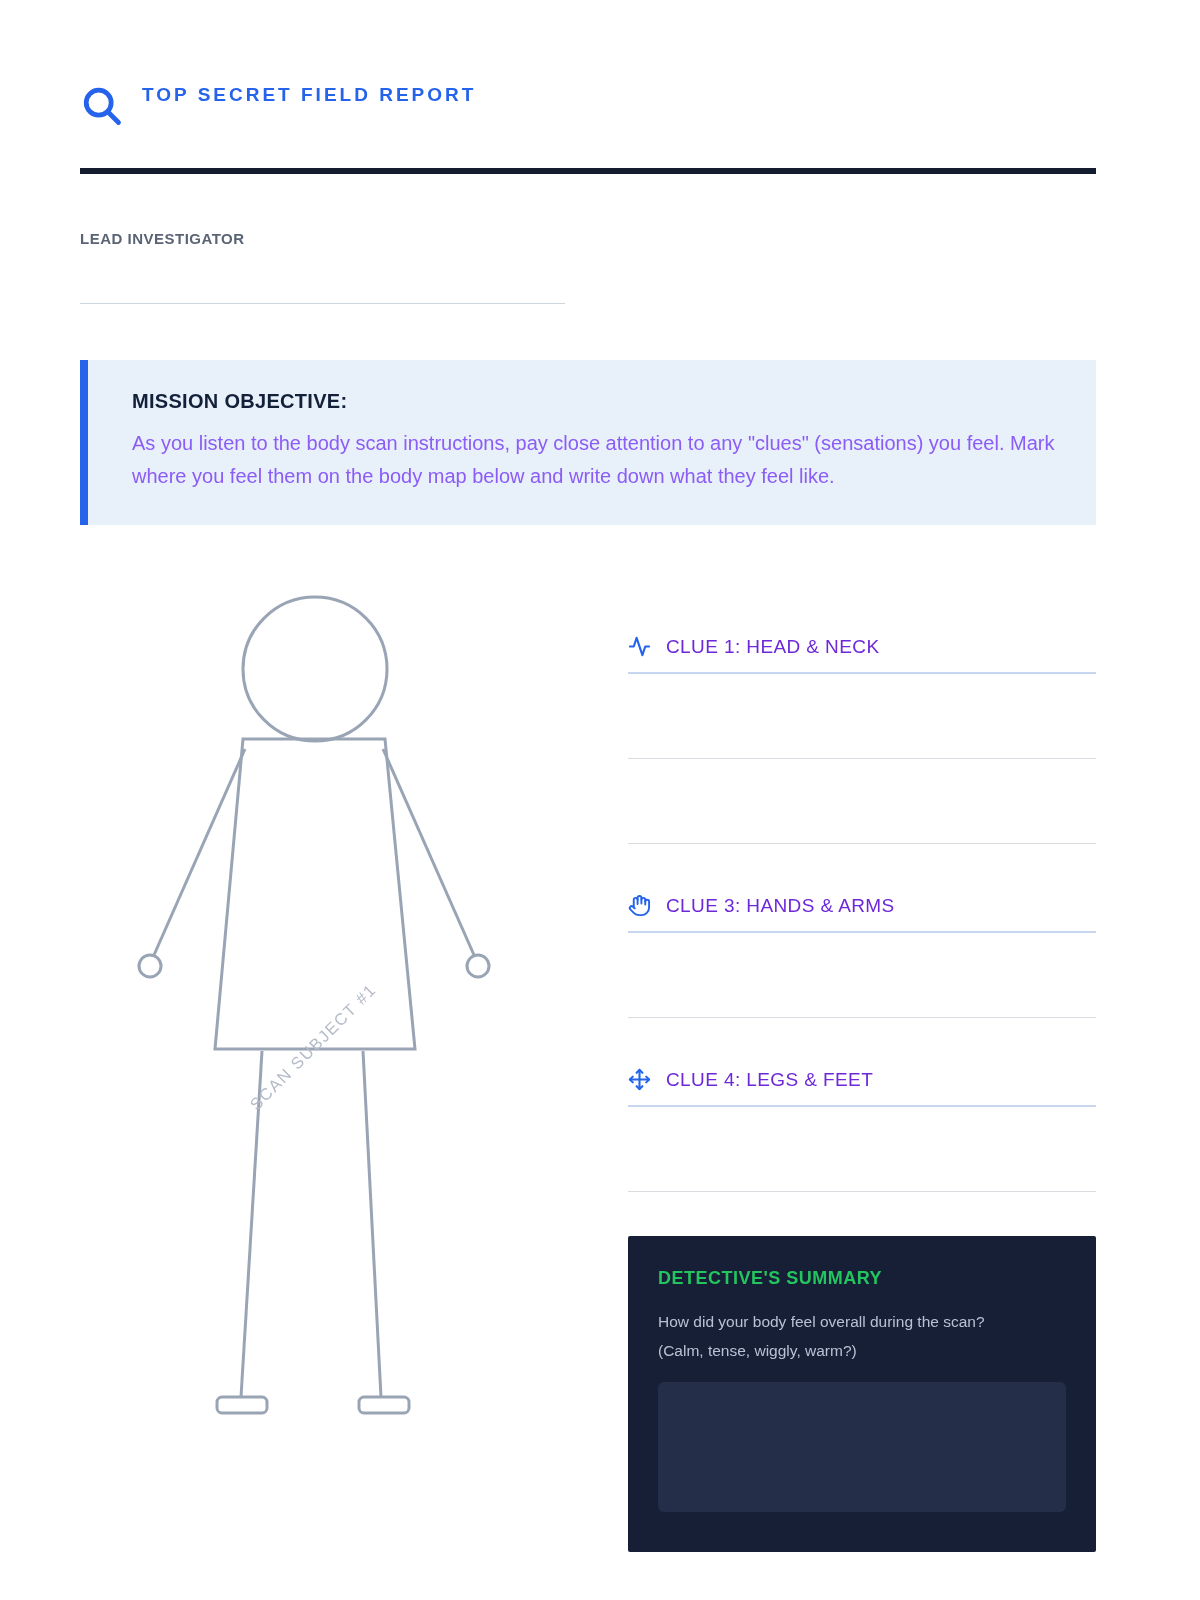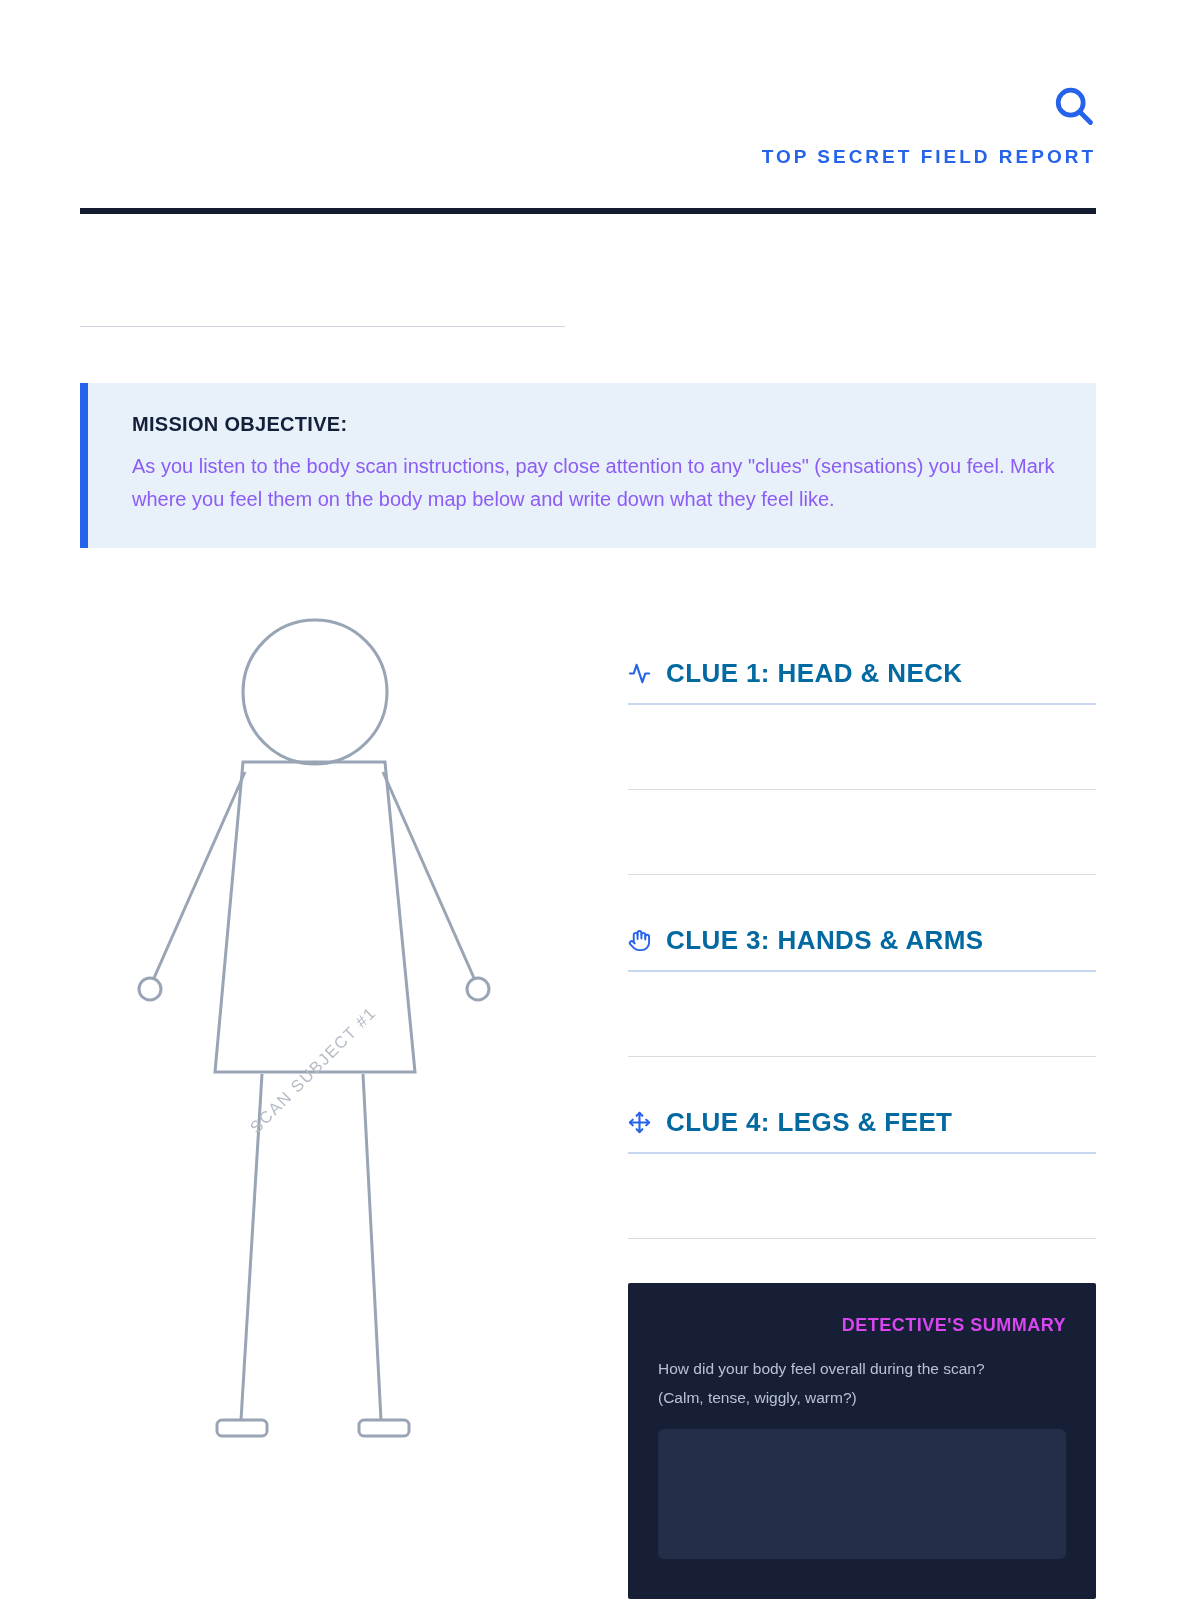--- a/index.html
+++ b/index.html
@@ -4,21 +4,21 @@
 <style>
   * { margin:0; padding:0; box-sizing:border-box; }
   html,body { background:#ffffff; }
   body { font-family:"Liberation Sans", sans-serif; }
   .page {
     position:relative; width:1200px; height:1600px; margin:0 auto;
     background:#ffffff; overflow:hidden;
     padding:84px 104px 0 80px;
   }
   
-  .eyebrow-row { display:flex; align-items:flex-end; gap:18px; margin-bottom:24px;flex-direction:column; }
+  .eyebrow-row { display:flex; align-items:flex-start; gap:18px; margin-bottom:24px; }
   .eyebrow-row svg { display:block; }
   .eyebrow {
     color:#2563eb; font-size:19px; font-weight:700; letter-spacing:3px;
   }
   .title-row { display:flex; align-items:center; justify-content:space-between; }
   .page-title {
     font-size:58px; font-weight:800; color:#141c30; letter-spacing:1px; line-height:1;
   }
   .exhibit-badge {
     background:#141c30; color:#ffffff; font-size:16px; font-weight:700;
@@ -49,28 +49,28 @@
   .main-row { display:flex; margin-top:64px; }
   .figure-area { width:470px; flex:none; }
   .clues-col { width:468px; flex:none; margin-left:auto; padding-top:46px; }
 
   .clue + .clue { margin-top:50px; }
   .clue-header {
     display:flex; align-items:center; gap:15px;
     padding-bottom:14px; border-bottom:2px solid #c7d7f2;
   }
   .clue-header svg { display:block; flex:none; }
-  .clue-label { color:#0369a1; font-size:26px; font-weight:700; letter-spacing:0.4px; }
+  .clue-label { color:#6d28d9; font-size:19px; font-weight:400; letter-spacing:0.4px; }
   .answer-line { margin-top:84px; border-bottom:1.5px solid #d9dde2; height:1px; }
 
   
   .summary-box {
     margin-top:44px; background:#161f36; padding:32px 30px 40px 30px; border-radius:2px;
   }
-  .summary-heading { color:#d946ef; font-size:18px; font-weight:800; letter-spacing:0.5px;text-align:right; }
+  .summary-heading { color:#22c55e; font-size:18px; font-weight:800; letter-spacing:0.5px; }
   .summary-prompt { margin-top:18px; color:#b9c2d4; font-size:15.5px; line-height:1.9; }
   .summary-input {
     margin-top:16px; background:#242e48; border:none; border-radius:6px;
     width:100%; height:130px; display:block; resize:none;
   }
 
   .sr-stroke { stroke:#99a4b5; stroke-width:3; fill:none; }
   .watermark-text {
     fill:#b4bbc7; font-family:"Liberation Sans", sans-serif;
     font-size:16.5px; letter-spacing:1.5px;
@@ -87,20 +87,21 @@
       <line x1="15.3" y1="15.3" x2="21" y2="21" stroke="#2563eb" stroke-width="2.6" stroke-linecap="round"></line>
     </svg>
     <span class="eyebrow">TOP SECRET FIELD REPORT</span>
   </div>
 
 
   <div class="rule"></div>
 
   <div class="fields-row">
     <div class="field">
+      <div class="field-label">LEAD INVESTIGATOR</div>
       <div class="fill-line"></div>
     </div>
   </div>
 
   <div class="mission">
     <div class="mission-heading">MISSION OBJECTIVE:</div>
     <div class="mission-body">As you listen to the body scan instructions, pay close attention to any "clues" (sensations) you feel. Mark where you feel them on the body map below and write down what they feel like.</div>
   </div>
 
   <div class="main-row">

